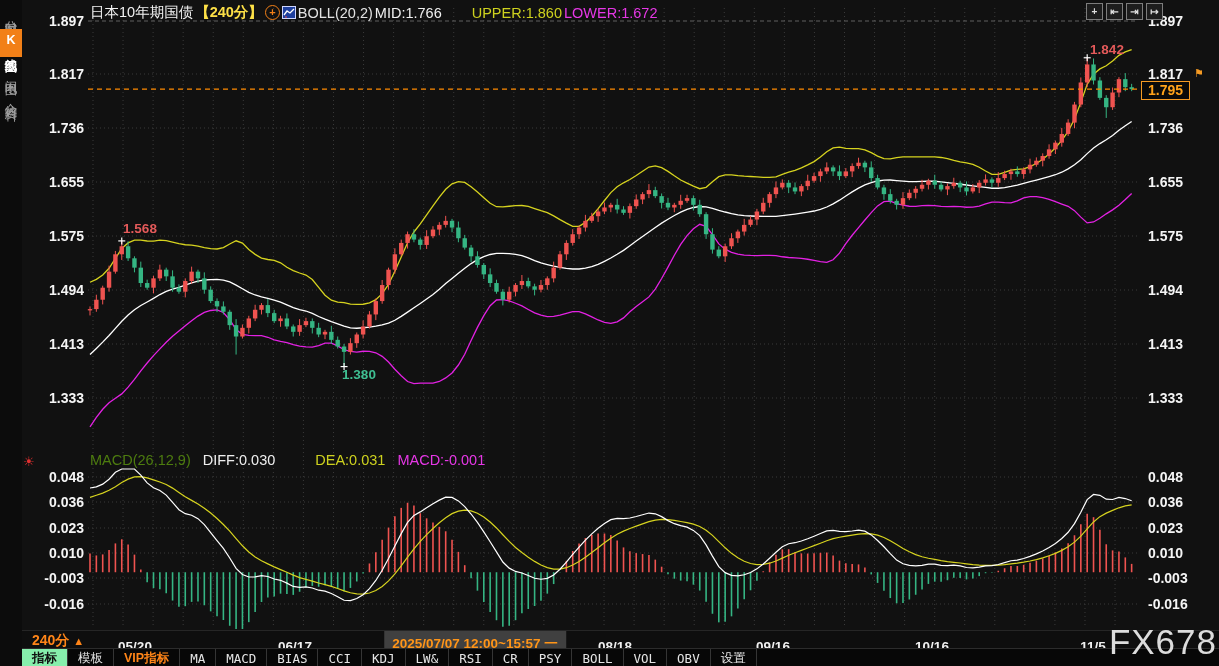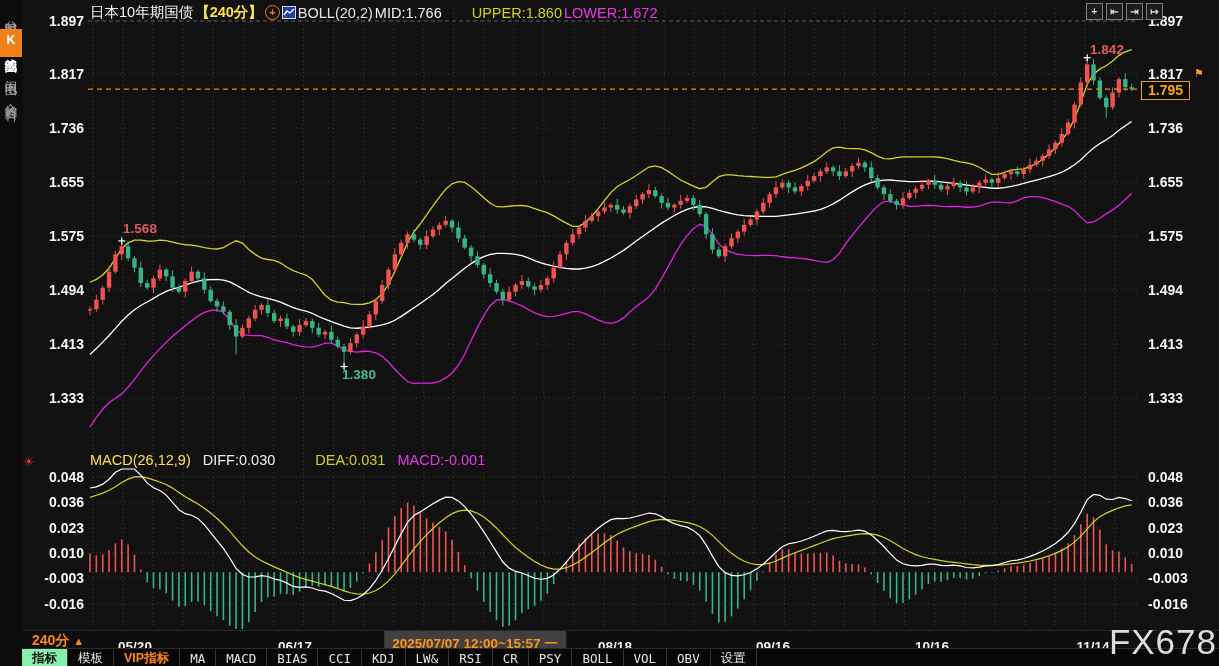--- a/index.html
+++ b/index.html
@@ -17,21 +17,21 @@
   .grid-bright{stroke:#606060;stroke-width:1;stroke-dasharray:4 3;}
   
   #main-header{position:absolute;left:90px;top:3px;z-index:10;display:flex;align-items:center;gap:2px;
                font-size:14.5px;white-space:nowrap;}
   #main-header .sym{color:#f2f2f2;}
   #main-header .per{color:#fde047;font-weight:bold;}
   .boll{color:#e2e2e2;} .mid{color:#f0f0f0;} .upper{color:#cdd11e;margin-left:28px;} .lower{color:#e637e6;}
   .plus-circle{display:inline-flex;width:13px;height:13px;border:1.5px solid #f28018;border-radius:50%;
                color:#f28018;font-size:11px;line-height:11px;align-items:center;justify-content:center;font-weight:bold;}
   #macd-header{position:absolute;left:90px;top:452px;z-index:10;display:flex;gap:12px;font-size:14.5px;white-space:nowrap;}
-  #macd-header .t{color:#fde047;} #macd-header .d{color:#eee;}
+  #macd-header .t{color:#4d7c0f;} #macd-header .d{color:#eee;}
   #macd-sun{position:absolute;left:23px;top:454px;color:#e23030;font-size:13px;z-index:10;}
   
   #top-buttons{position:absolute;left:1086px;top:3px;display:flex;gap:3px;z-index:30;}
   .tbtn{width:15px;height:15px;border:1px solid #7d7d7d;background:#1d1d1d;color:#ddd;font-size:10px;
         display:flex;align-items:center;justify-content:center;cursor:pointer;font-weight:bold;}
   
   .axlbl{position:absolute;width:56px;color:#f5f5f5;font-size:14px;font-weight:bold;z-index:5;}
   .axlbl.left{left:28px;text-align:right;} .axlbl.right{left:1148px;text-align:left;}
   #cur-price{position:absolute;left:1141px;top:81px;border:1px solid #f59a23;background:#0a0a0a;color:#ffa21a;
              font-size:14px;font-weight:bold;padding:0 6px;line-height:17px;z-index:6;}
@@ -711,21 +711,21 @@
   </div>
 
 <div id="timebar">
   <span id="period-label"><span>240分</span> <span class="arr">▲</span></span>
   <span id="date-highlight" style="left: 453px;">2025/07/07 12:00~15:57 一</span>
 <div class="date-lbl" style="left: 113px;">05/20</div>
     <div class="date-lbl" style="left: 273px;">06/17</div>
     <div class="date-lbl" style="left: 593px;">08/18</div>
     <div class="date-lbl" style="left: 751px;">09/16</div>
     <div class="date-lbl" style="left: 910px;">10/16</div>
-    <div class="date-lbl" style="left: 1071px;">11/14</div>
+    <div class="date-lbl" style="left: 1071px;">11/5</div>
   </div>
 
 <div id="toolbar">
     <div class="tool-item active">指标</div>
     <div class="tool-item">模板</div>
     <div class="tool-item vip">VIP指标</div>
     <div class="tool-item">MA</div>
     <div class="tool-item">MACD</div>
     <div class="tool-item">BIAS</div>
     <div class="tool-item">CCI</div>

